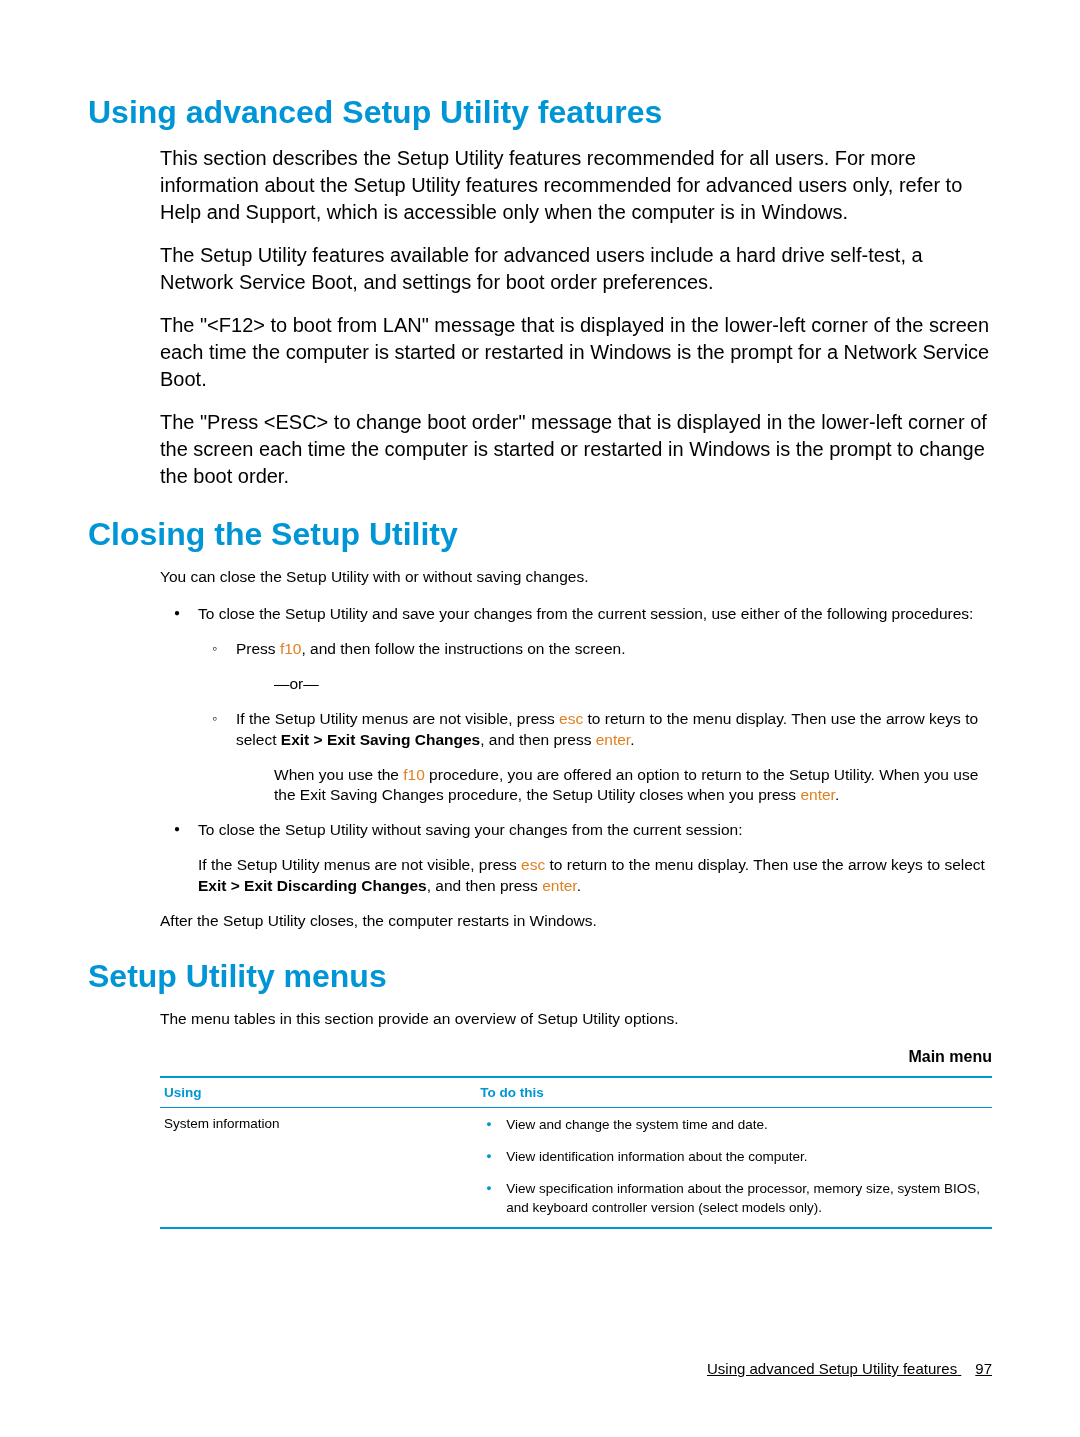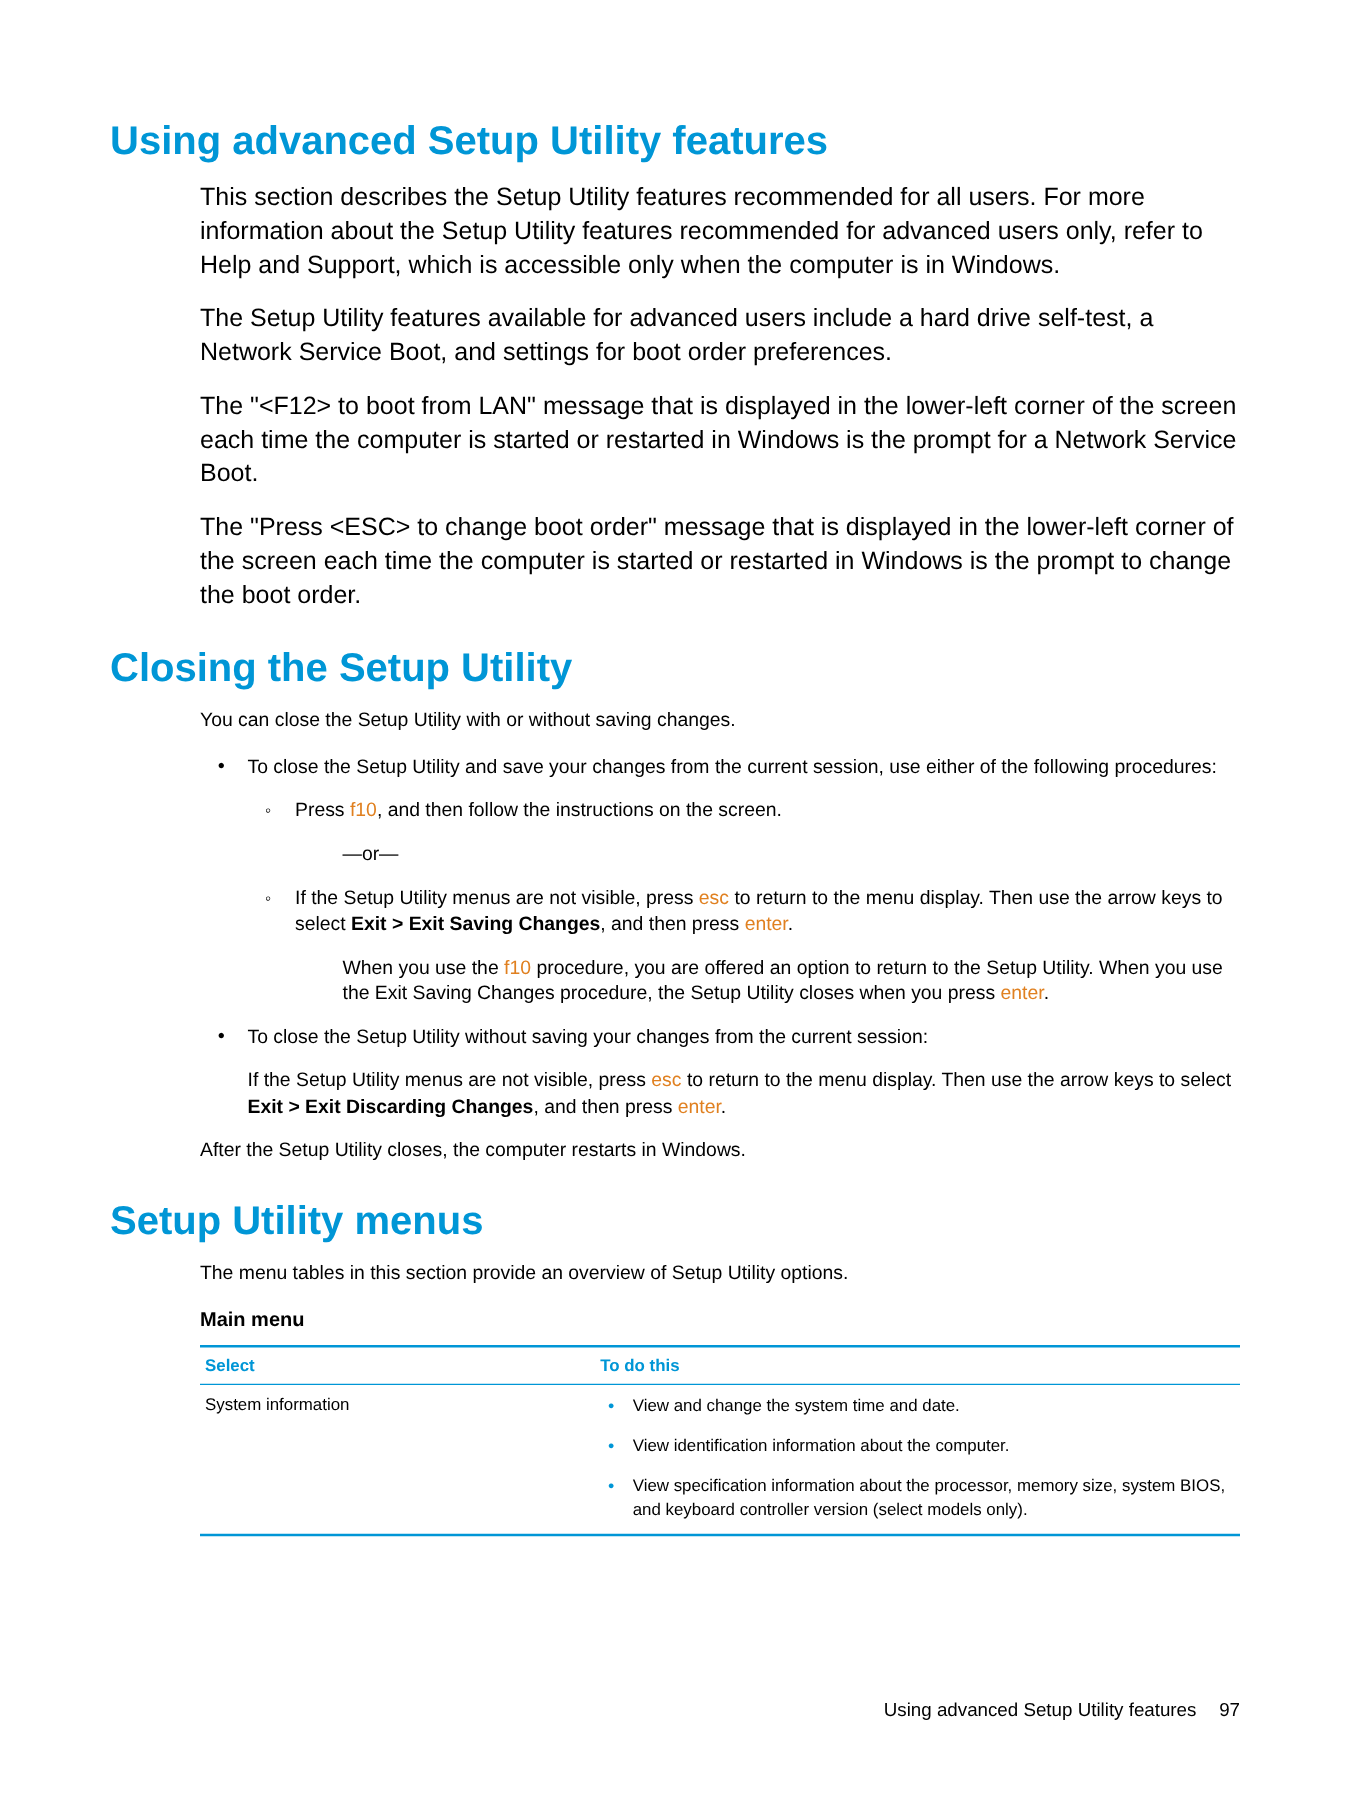--- a/index.html
+++ b/index.html
@@ -104,20 +104,21 @@
     .note-label {
       color: #0096d6;
       font-weight: bold;
     }
     h3.subhead {
       font-size: 16px;
       font-weight: bold;
       margin-left: 72px;
       margin-top: 18px;
       margin-bottom: 10px;
+      text-align: right;
     }
     .table-wrap {
       margin-left: 72px;
     }
     table {
       width: 100%;
       border-collapse: collapse;
       font-size: 13.5px;
     }
     table thead th {
@@ -154,20 +155,21 @@
       font-size: 9px;
       position: absolute;
       left: 6px;
       top: 2px;
     }
     .footer {
       position: absolute;
       bottom: 60px;
       right: 88px;
       font-size: 15px;
+      text-decoration: underline;
     }
     .page-num {
       margin-left: 14px;
     }
     .sp {
       margin-top: 26px;
     }
   </style>
 </head>
 <body>
@@ -211,21 +213,21 @@
   <h1 class="sp">Setup Utility menus</h1>
   <p class="intro-text">The menu tables in this section provide an overview of Setup Utility options.</p>
 
 
   <h3 class="subhead">Main menu</h3>
 
   <div class="table-wrap">
     <table>
       <thead>
         <tr>
-          <th>Select</th>
+          <th>Using</th>
           <th>To do this</th>
         </tr>
       </thead>
       <tbody>
         <tr>
           <td class="col-select">System information</td>
           <td>
             <ul class="table-list">
               <li>View and change the system time and date.</li>
               <li>View identification information about the computer.</li>

